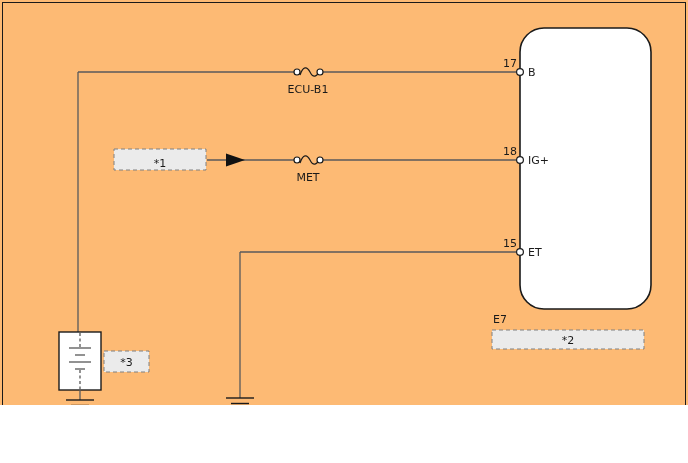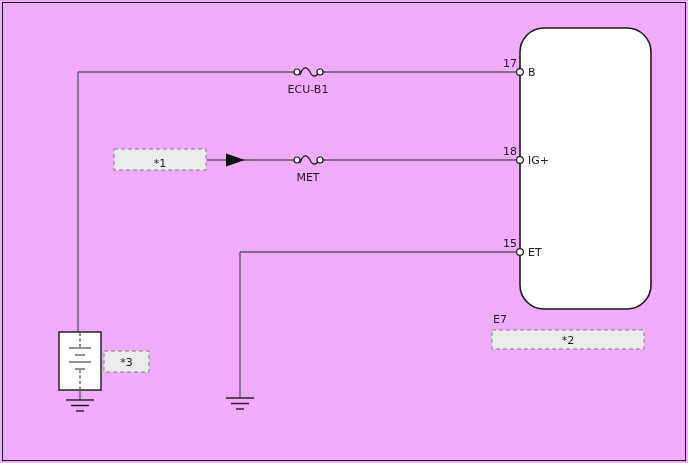--- a/index.html
+++ b/index.html
@@ -4,22 +4,22 @@
 <style>
   html, body {
     margin: 0;
     padding: 0;
     background: #ffffff;
     font-family: "DejaVu Sans", "Liberation Sans", sans-serif;
   }
   .stage {
     position: relative;
     width: 688px;
-    height: 463px;
-    background: #f0abfc;
+    height: 405px;
+    background: #fdba74;
   }
   svg { display: block; }
   text {
     font-family: "DejaVu Sans", "Liberation Sans", sans-serif;
     font-size: 11px;
     fill: #1a1a1a;
   }
 </style>
 </head>
 <body>

